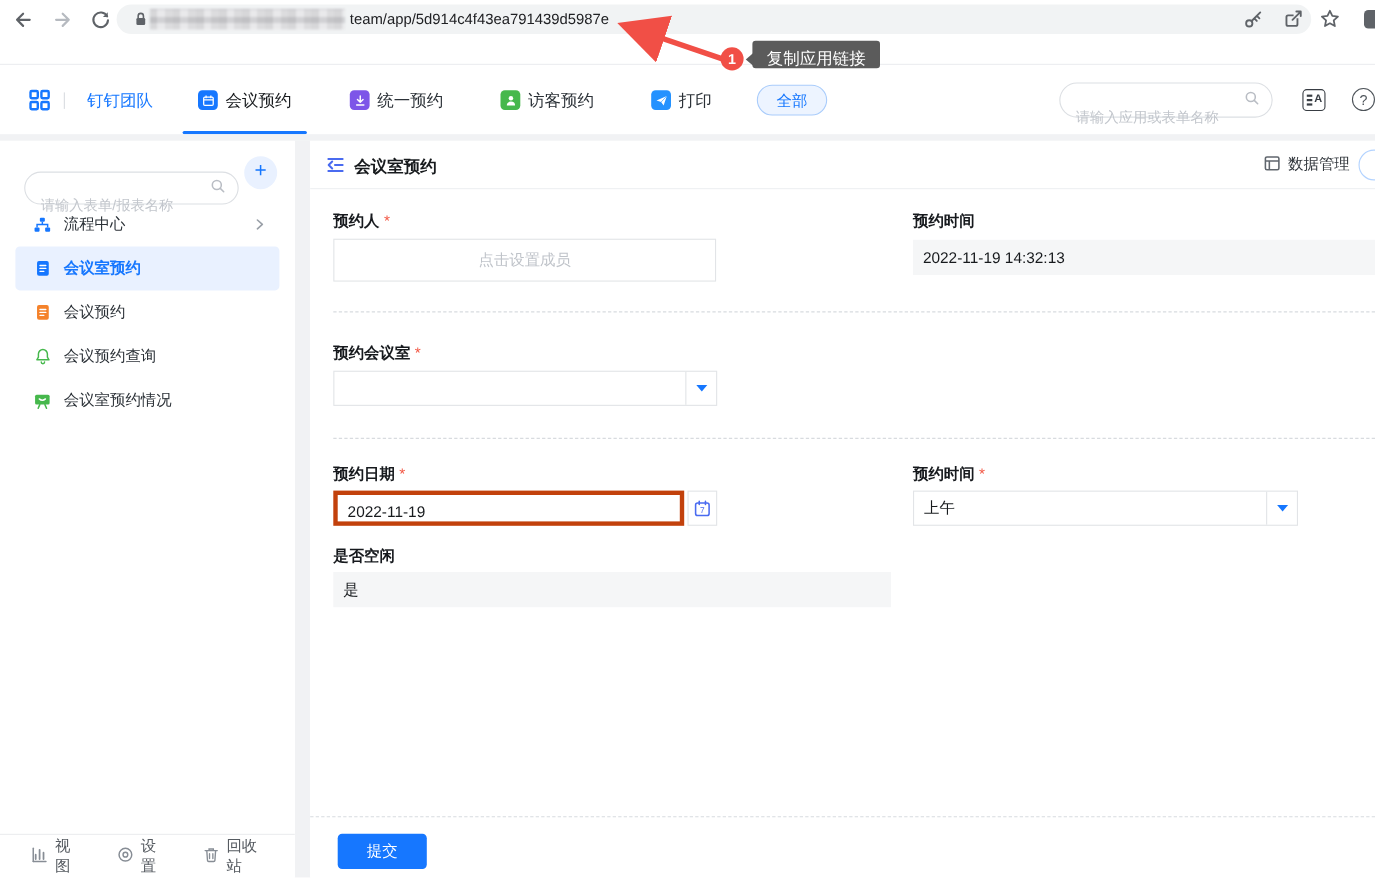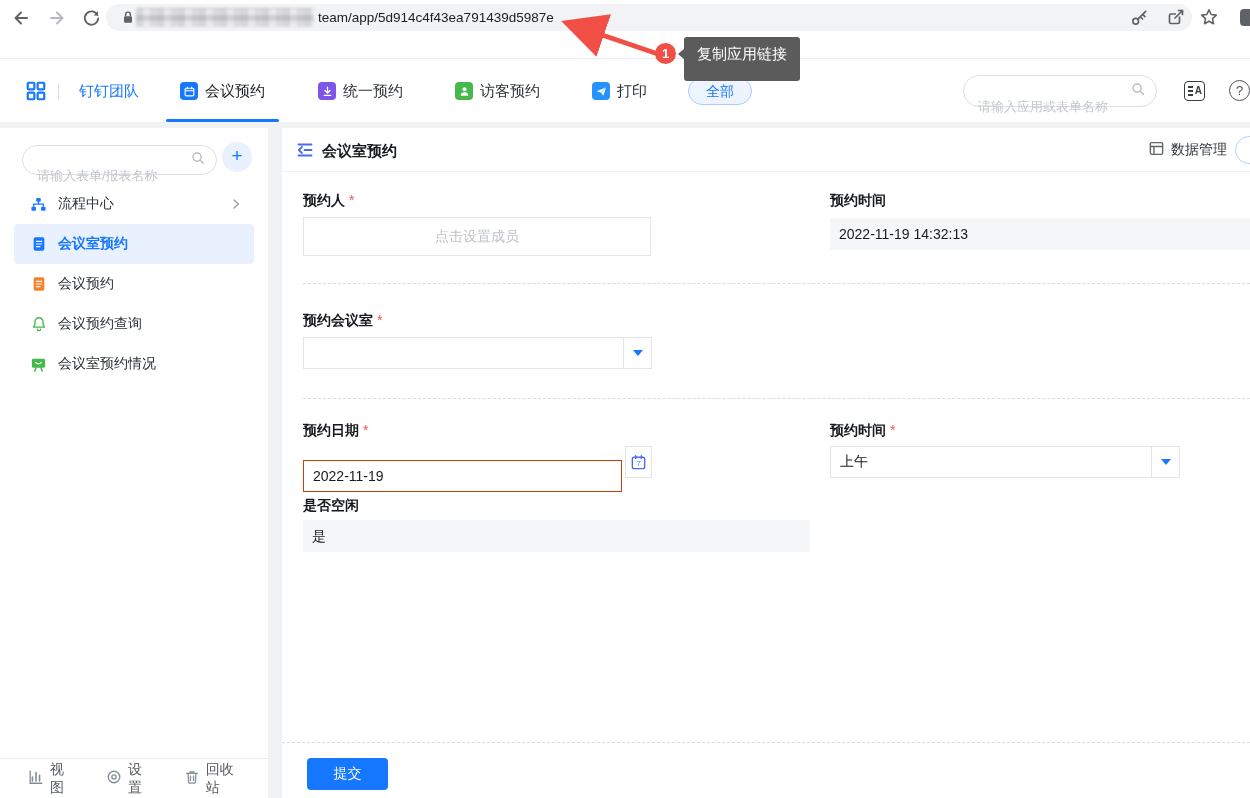--- a/index.html
+++ b/index.html
@@ -17,21 +17,21 @@
                repeating-linear-gradient(90deg, #d7d7d9 0 7px, #e9e9eb 7px 14px, #dcdcde 14px 21px),
                repeating-linear-gradient(0deg, rgba(255,255,255,.35) 0 6px, rgba(180,180,184,.35) 6px 12px);
              background-blend-mode:multiply; filter:blur(1.2px); }
   .urltext { position:absolute; left:212px; top:6px; font-size:13.5px; color:#202124; white-space:nowrap; }
   .key-ic { position:absolute; left:1130px; top:8px; }
   .share-ic { position:absolute; left:1166px; top:7px; }
   .star-ic { position:absolute; left:1199px; top:7px; }
   .ext-ic { position:absolute; left:1240px; top:9px; width:17px; height:17px; background:#5f6368; border-radius:4px; }
   .badge { position:absolute; left:655px; top:43px; width:21px; height:21px; background:#f14f46; border-radius:50%;
            color:#fff; font-size:13px; font-weight:bold; text-align:center; line-height:21px; z-index:61; }
-  .tooltip { position:absolute; left:684px; top:37px; height:44px; line-height:33px; background:#5b5b5b; color:#fff;
+  .tooltip { position:absolute; left:684px; top:37px; height:25px; line-height:33px; background:#5b5b5b; color:#fff;
              font-size:15px; padding:0 13px; border-radius:3px; z-index:61; white-space:nowrap; }
   .tooltip::before { content:""; position:absolute; left:-6px; top:11px; border:6px solid transparent; border-left:none; border-right:7px solid #5b5b5b; }
   .arrow-svg { position:absolute; left:540px; top:8px; z-index:60; }
 
   
   .appnav { position:absolute; left:0; top:60px; width:1250px; height:62px; background:#fff; }
   .grid-ic { position:absolute; left:25px; top:20px; cursor:pointer; }
   .nav-divider { position:absolute; left:58px; top:24px; width:1px; height:15px; background:#d9dce0; }
   .team-name { position:absolute; left:79px; top:22px; font-size:15px; color:#1677ff; cursor:pointer; }
   .nav-tab { position:absolute; top:0; height:62px; display:flex; align-items:center; gap:7px; padding:0 14px; cursor:pointer; font-size:15px; color:#2b3137; }
@@ -49,21 +49,21 @@
   .booklet-bars { position:absolute; left:3px; top:4px; width:5px; height:2px; background:#383d43; box-shadow:0 4px 0 #383d43, 0 8px 0 #383d43; }
   .booklet-a { position:absolute; right:2px; top:3px; font-size:10px; font-weight:bold; color:#383d43; }
   .help-circ { position:absolute; left:1229px; top:20px; width:21px; height:21px; border:1.6px solid #4d5step3; border:1.6px solid #4d5359; border-radius:50%;
                text-align:center; line-height:19px; font-size:13px; color:#4d5359; cursor:pointer; }
 
   .page-strip { position:absolute; left:0; top:122px; width:1250px; height:6px; background:#f1f2f4; }
   .v-gap { position:absolute; left:268px; top:128px; width:14px; height:670px; background:#f1f2f4; }
 
   
   .sidebar { position:absolute; left:0; top:128px; width:268px; height:670px; background:#fff; }
-  .sb-search { position:absolute; left:22px; top:17px; width:195px; height:30px; border:1px solid #dcdfe3; border-radius:15px;
+  .sb-search { position:absolute; left:22px; top:28px; width:195px; height:30px; border:1px solid #dcdfe3; border-radius:15px;
                display:flex; align-items:center; padding:0 10px 0 14px;justify-content:center; }
   .sb-plus { position:absolute; left:222px; top:14px; width:30px; height:30px; border-radius:50%; background:#e9f1ff;
              color:#1677ff; font-size:19px; text-align:center; line-height:28px; cursor:pointer; }
   .sb-list { position:absolute; left:14px; top:56px; width:240px; }
   .sb-item { height:40px; display:flex; align-items:center; gap:11px; padding:0 12px 0 16px; border-radius:4px; cursor:pointer;
              font-size:14px; color:#2b3137; }
   .sb-item.active { background:#e9f1ff; color:#1677ff; font-weight:bold; }
   .sb-ic { width:17px; height:17px; flex:0 0 17px; display:flex; align-items:center; justify-content:center; }
   .sb-chev { margin-left:auto; display:flex; }
   .sb-footer { position:absolute; left:0; bottom:0; width:268px; height:40px; border-top:1px solid #ecedef;
@@ -80,21 +80,21 @@
 
   .f-label { position:absolute; font-size:14px; font-weight:600; color:#16191d; }
   .req { color:#f25643; margin-left:4px; font-weight:normal; }
   .member-box { position:absolute; left:21px; top:89px; width:348px; height:39px; border:1px solid #e2e4e7;
                 display:flex; align-items:center; justify-content:center; font-size:14px; color:#bfc3c9; cursor:pointer; }
   .ro-box { position:absolute; height:32px; line-height:32px; background:#f5f6f7; font-size:14px; color:#171a1d; padding-left:9px; }
   .sel-box { position:absolute; height:32px; border:1px solid #e2e4e7; display:flex; align-items:center; cursor:pointer; }
   .sel-val { flex:1; font-size:14px; color:#171a1d; padding-left:9px; }
   .sel-btn { width:28px; height:100%; border-left:1px solid #e2e4e7; display:flex; align-items:center; justify-content:center; }
   .caret { width:0; height:0; border-left:5px solid transparent; border-right:5px solid transparent; border-top:6px solid #1677ff; }
-  .date-input { position:absolute; left:21px; top:332px; width:319px; height:32px; border:1px solid #c2410c;
+  .date-input { position:absolute; left:21px; top:318px; width:319px; height:32px; border:4px solid #c2410c;
                 font-size:14px; color:#171a1d; line-height:30px; padding-left:9px; cursor:text; }
   .cal-btn { position:absolute; left:343px; top:318px; width:27px; height:32px; border:1px solid #e2e4e7;
              display:flex; align-items:center; justify-content:center; cursor:pointer; }
   .dash { position:absolute; border-top:1px dashed #d8dbdf; }
   .submit-btn { position:absolute; left:25px; top:630px; width:81px; height:32px; background:#1677ff; color:#fff;
                 font-size:14px; border:none; border-radius:4px; cursor:pointer; font-family:inherit; }
 </style>
 </head>
 <body>
 

